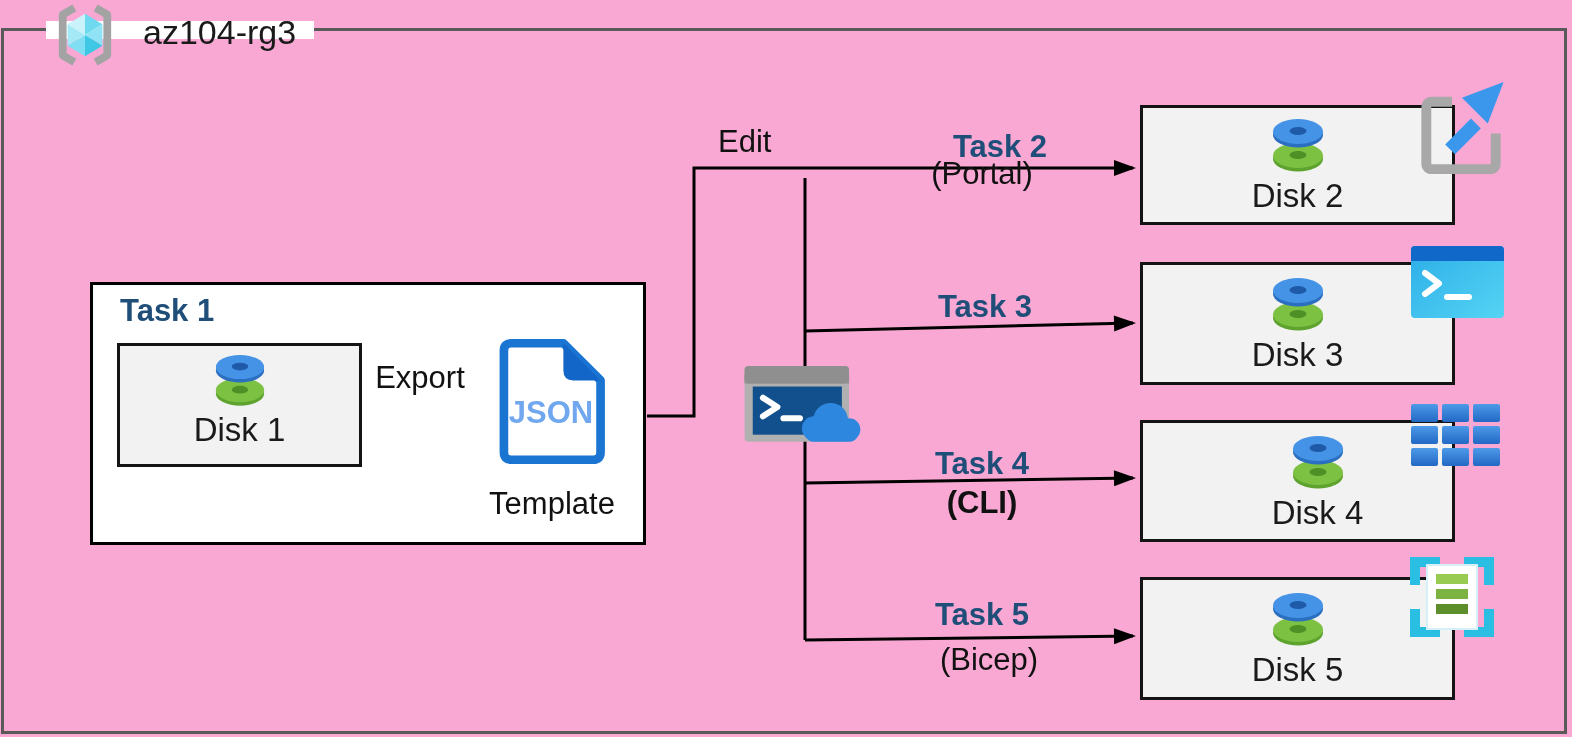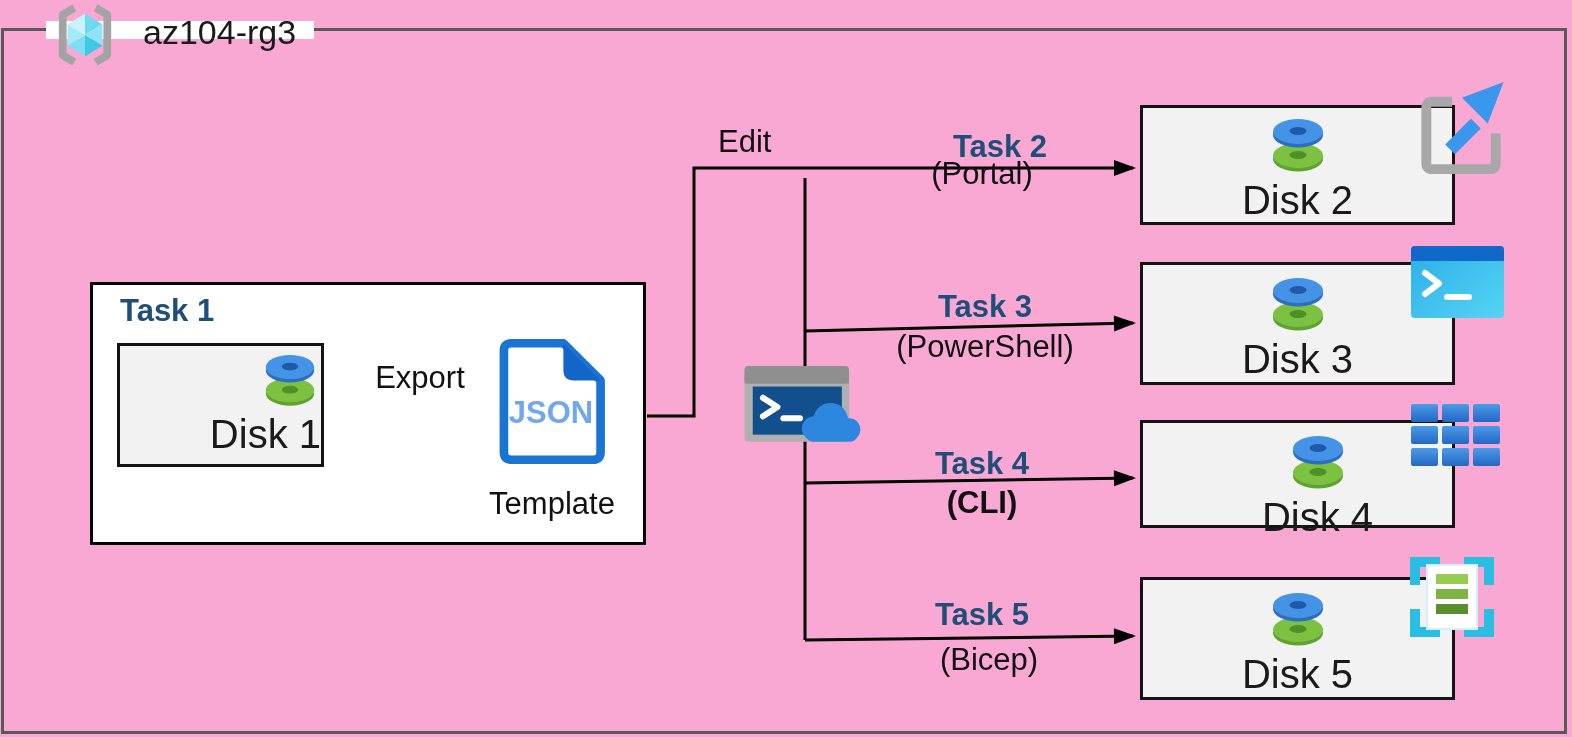--- a/index.html
+++ b/index.html
@@ -5,21 +5,21 @@
   html,body{margin:0;padding:0;background:#fff;}
   #canvas{position:relative;width:1572px;height:737px;background:#f9a8d4;overflow:hidden;
           font-family:"Liberation Sans",sans-serif;color:#111;}
   .abs{position:absolute;}
   .outer-border{left:1px;top:28px;width:1566px;height:706px;border:3px solid #595959;box-sizing:border-box;z-index:0;}
   .mask{background:#fff;z-index:2;}
   .lines{left:0;top:0;z-index:1;pointer-events:none;}
   .bigbox{border:3px solid #000;background:#fff;box-sizing:border-box;z-index:2;}
   .diskbox{border:3px solid #141414;background:#F2F2F2;box-sizing:border-box;z-index:2;
            display:flex;flex-direction:column;align-items:center;}
-  .disk-label{font-size:40px;color:#1a1a1a;margin-top:2px;line-height:1.1;}
+  .disk-label{font-size:33px;color:#1a1a1a;margin-top:2px;line-height:1.1;}
   .task-title{font-weight:bold;color:#1F4E79;font-size:31px;z-index:3;white-space:nowrap;}
   .lbl{font-size:31px;color:#111;z-index:3;white-space:nowrap;}
   .cx{transform:translateX(-50%);}
   .rg-label{font-size:34px;color:#1a1a1a;z-index:3;white-space:nowrap;}
   .icon{z-index:4;line-height:0;}
   svg{display:block;}
 </style>
 </head>
 <body>
 
@@ -65,21 +65,21 @@
     <path d="M647,416 L694,416 L694,168 L1133,168" stroke="#000" stroke-width="3" fill="none" marker-end="url(#arrow)"></path>
     <path d="M805,178 L805,640" stroke="#000" stroke-width="3" fill="none"></path>
     <path d="M805,331 L1133,323" stroke="#000" stroke-width="3" fill="none" marker-end="url(#arrow)"></path>
     <path d="M805,483 L1133,478" stroke="#000" stroke-width="3" fill="none" marker-end="url(#arrow)"></path>
     <path d="M805,640 L1133,636" stroke="#000" stroke-width="3" fill="none" marker-end="url(#arrow)"></path>
   </svg>
 
   <div class="abs bigbox" style="left:90px;top:282px;width:556px;height:263px;"></div>
   <div class="abs task-title" style="left:120px;top:293px;">Task 1</div>
 
-  <div class="abs diskbox" style="left:117px;top:343px;width:207px;height:124px;z-index:3;align-items:flex-end;">
+  <div class="abs diskbox" style="left:117px;top:343px;width:245px;height:124px;z-index:3;">
     <span class="icon" style="margin-top:8px;">
       <svg width="62" height="56" viewBox="0 0 64 58">
           <use href="#disk-sym"></use>
         </svg>
     </span>
     <span class="disk-label">Disk 1</span>
   </div>
 
   <div class="abs lbl cx" style="left:420px;top:360px;">Export</div>
 
@@ -108,21 +108,20 @@
         <circle cx="104" cy="64" r="11"></circle>
         <rect x="62" y="62" width="50" height="14" rx="7"></rect>
       </g>
     </svg>
   </div>
 
   <div class="abs task-title cx" style="left:982px;top:129px;margin-left:18px;">Task 2</div>
   <div class="abs lbl cx" style="left:982px;top:156px;">(Portal)</div>
 
   <div class="abs task-title cx" style="left:985px;top:289px;">Task 3</div>
-  <div class="abs lbl cx" style="left:985px;top:329px;">(PowerShell)</div>
 
   <div class="abs task-title cx" style="left:982px;top:446px;">Task 4</div>
   <div class="abs lbl cx" style="left:982px;top:485px;font-weight:bold;">(CLI)</div>
 
   <div class="abs task-title cx" style="left:982px;top:597px;">Task 5</div>
   <div class="abs lbl cx" style="left:982px;top:642px;margin-left:7px;">(Bicep)</div>
 
   <div class="abs diskbox" style="left:1140px;top:105px;width:315px;height:120px;">
     <span class="icon" style="margin-top:10px;">
       <svg width="64" height="58" viewBox="0 0 64 58">
@@ -134,21 +133,21 @@
 
   <div class="abs diskbox" style="left:1140px;top:262px;width:315px;height:123px;">
     <span class="icon" style="margin-top:12px;">
       <svg width="64" height="58" viewBox="0 0 64 58">
           <use href="#disk-sym"></use>
         </svg>
     </span>
     <span class="disk-label">Disk 3</span>
   </div>
 
-  <div class="abs diskbox" style="left:1140px;top:420px;width:315px;height:108px;padding-left:40px;">
+  <div class="abs diskbox" style="left:1140px;top:420px;width:315px;height:122px;padding-left:40px;">
     <span class="icon" style="margin-top:12px;">
       <svg width="64" height="58" viewBox="0 0 64 58">
           <use href="#disk-sym"></use>
         </svg>
     </span>
     <span class="disk-label">Disk 4</span>
   </div>
 
   <div class="abs diskbox" style="left:1140px;top:577px;width:315px;height:123px;">
     <span class="icon" style="margin-top:12px;">

